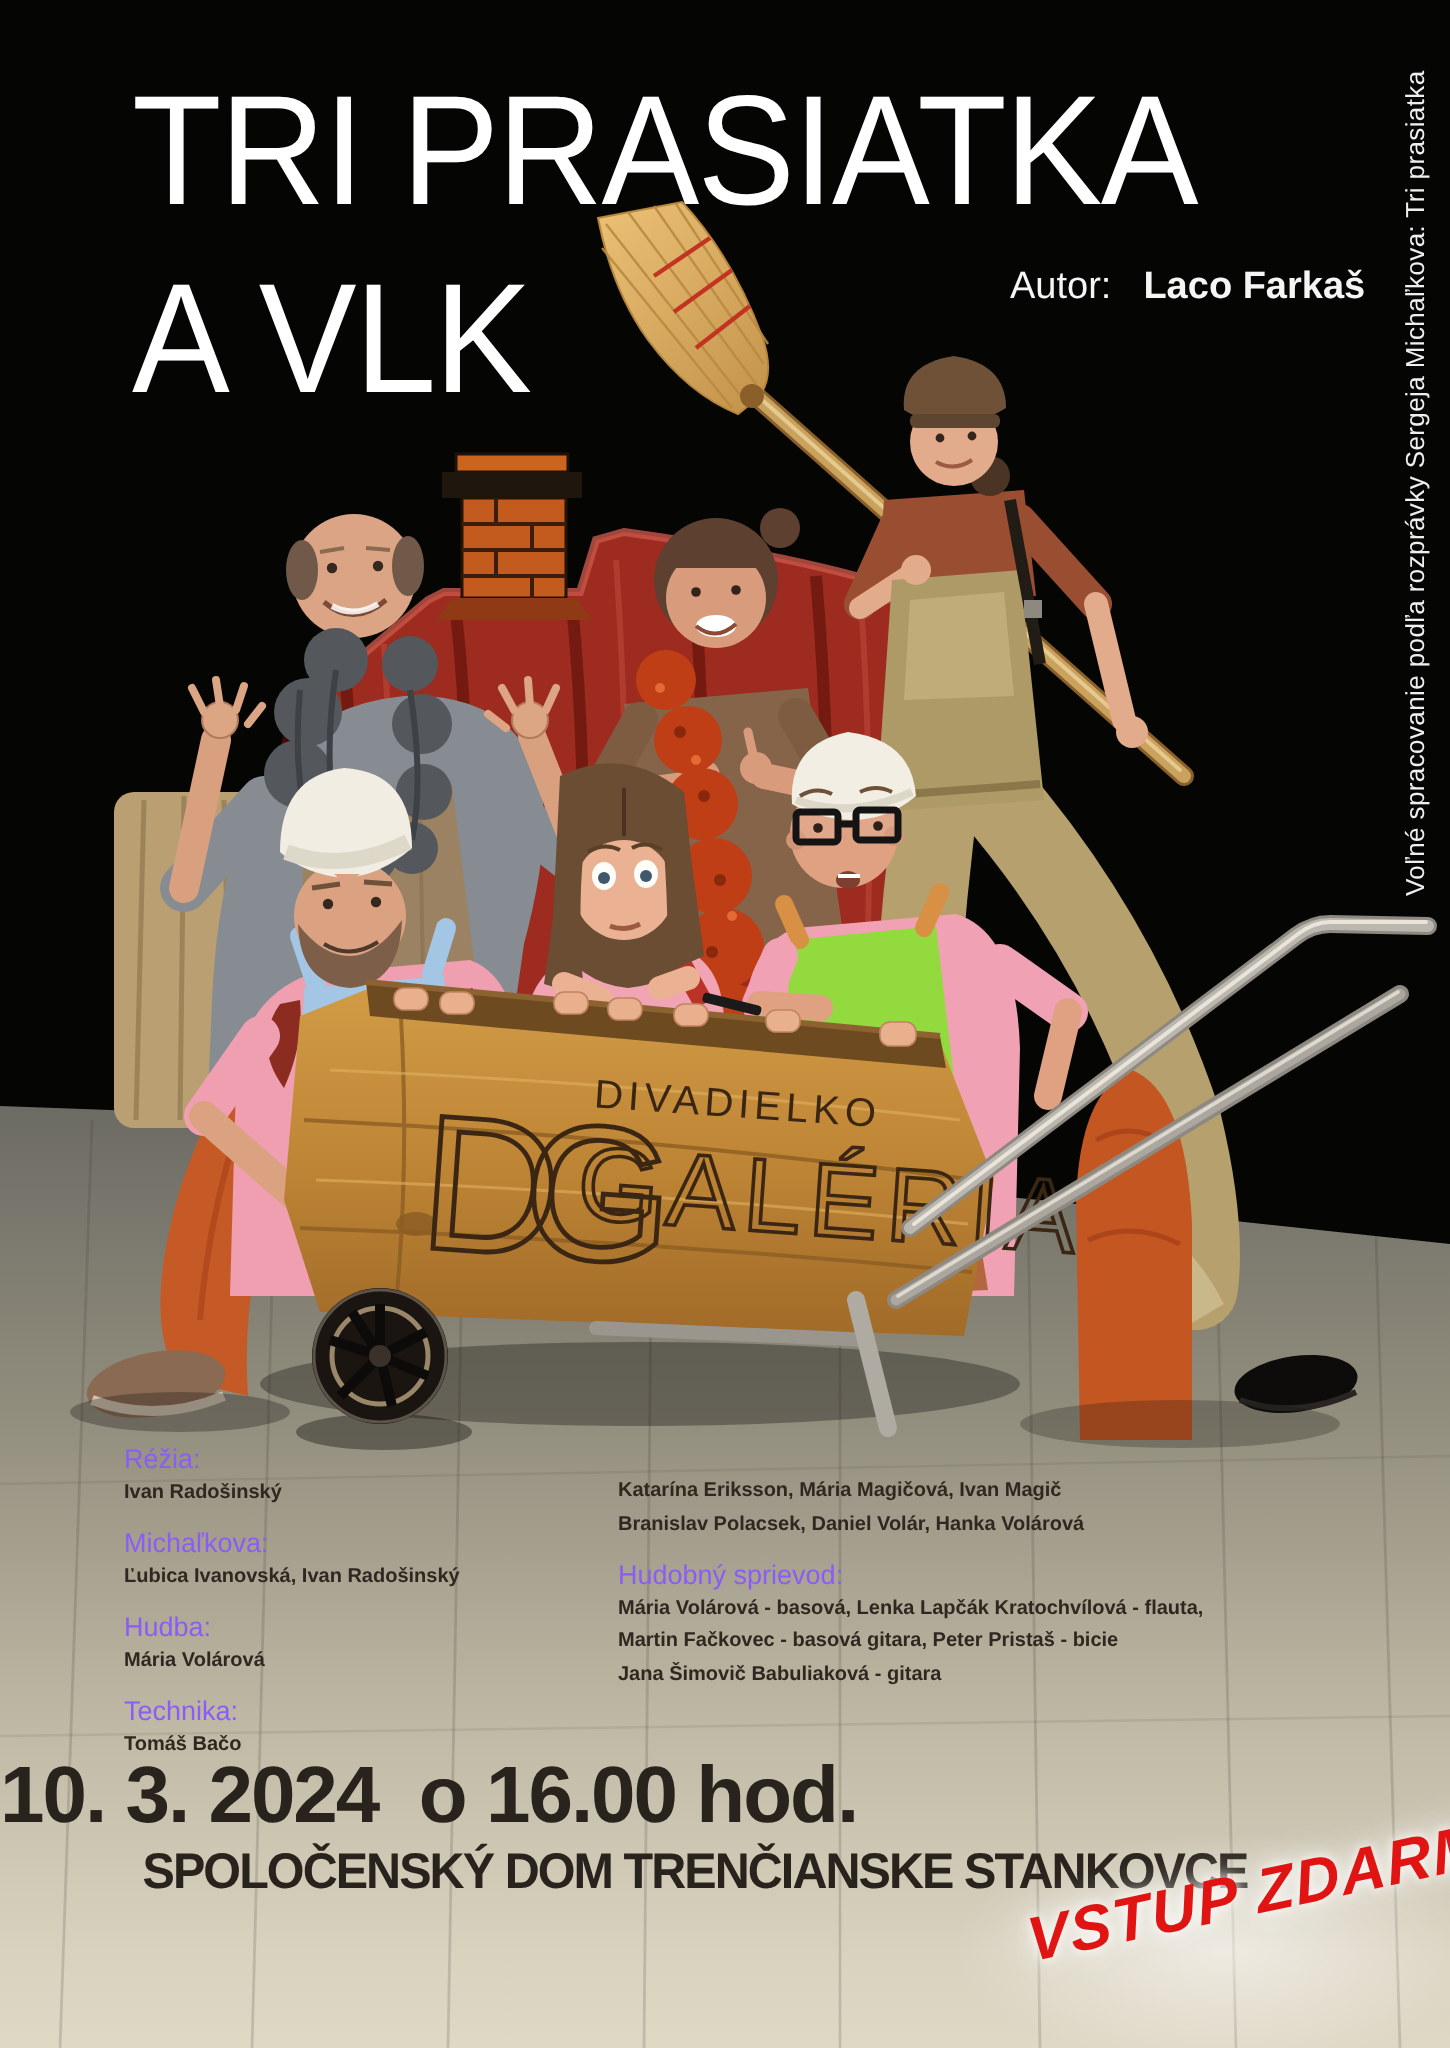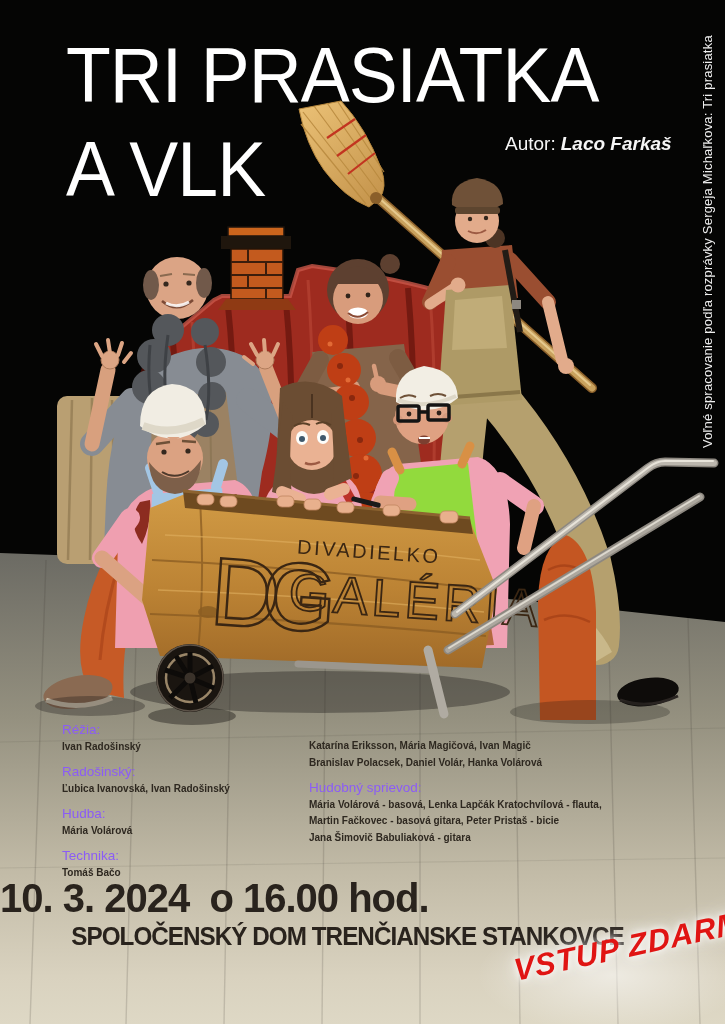--- a/index.html
+++ b/index.html
@@ -12,21 +12,21 @@
 
   .title-line{
     position:absolute;left:66px;color:#ffffff;font-size:78px;font-weight:400;
     letter-spacing:-1px;line-height:1;transform:scaleX(.94);transform-origin:left top;
     white-space:nowrap;z-index:6;
   }
   .title-1{top:36px;}
   .title-2{top:130px;}
 
   .author{position:absolute;left:505px;top:133px;color:#f5f5f5;font-size:19px;z-index:6;white-space:nowrap;}
-  .author .b{font-weight:700;margin-left:5px;font-style:italic;}
+  .author .b{font-weight:700;margin-left:16px;}
 
   .side-note{
     position:absolute;top:36px;right:10px;height:412px;z-index:6;
     writing-mode:vertical-rl;transform:rotate(180deg);
     color:#efefef;font-size:13px;letter-spacing:.2px;white-space:nowrap;
   }
 
   .credits-left{position:absolute;left:62px;top:722px;z-index:6;}
   .credits-right{position:absolute;left:309px;top:738px;z-index:6;}
   .credit-block{margin-bottom:9px;}
@@ -427,21 +427,21 @@
   </div>
 
   <div class="side-note">Voľné spracovanie podľa rozprávky Sergeja Michaľkova: Tri prasiatka</div>
 
   <div class="credits-left">
     <div class="credit-block">
       <div class="credit-label">Réžia:</div>
       <div class="credit-names">Ivan Radošinský</div>
     </div>
     <div class="credit-block">
-      <div class="credit-label">Radošinský:</div>
+      <div class="credit-label">Michaľkova:</div>
       <div class="credit-names">Ľubica Ivanovská, Ivan Radošinský</div>
     </div>
     <div class="credit-block">
       <div class="credit-label">Hudba:</div>
       <div class="credit-names">Mária Volárová</div>
     </div>
     <div class="credit-block">
       <div class="credit-label">Technika:</div>
       <div class="credit-names">Tomáš Bačo</div>
     </div>

